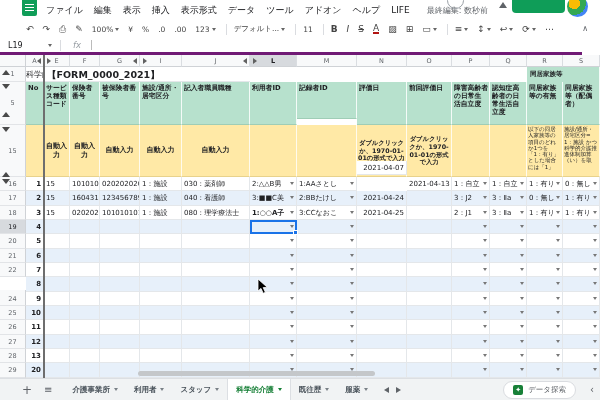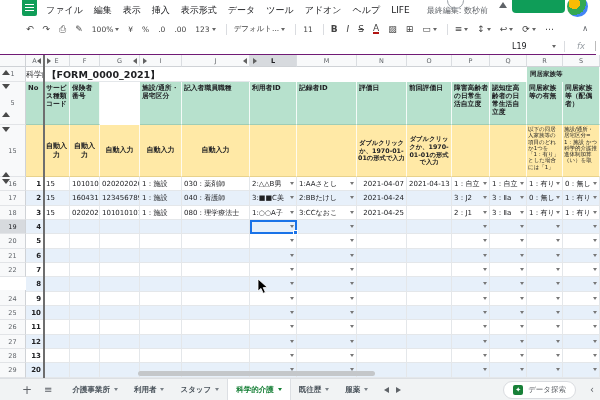--- a/index.html
+++ b/index.html
@@ -22,22 +22,22 @@
   .toolbar{position:absolute;top:20px;left:0;right:0;height:18px;background:#fff;display:flex;align-items:center;
     padding-left:26px;box-sizing:border-box;}
   .tbi{font-size:9px;color:#444;margin-right:9px;white-space:nowrap;display:flex;align-items:center;gap:2px;}
   .tbi.sm{font-size:7.5px;}
   .sep{width:1px;height:11px;background:#dadce0;margin:0 7px 0 1px;}
   .ddt{width:0;height:0;border-left:2.5px solid transparent;border-right:2.5px solid transparent;border-top:3px solid #666;display:inline-block;}
   .bold{font-weight:bold}.ital{font-style:italic}.strk{text-decoration:line-through}
   .tcolor{border-bottom:2px solid #b31412;line-height:8px;}
   .collapse{position:absolute;right:12px;top:4px;font-size:8px;color:#5f6368;}
   
-  .fbar{position:absolute;top:38px;left:0;right:4px;height:17px;background:#fff;border-bottom:1px solid #701a75;
-    display:flex;align-items:center;box-sizing:border-box;justify-content:flex-end;}
+  .fbar{position:absolute;top:38px;left:0;right:18px;height:17px;background:#fff;border-bottom:3px solid #701a75;
+    display:flex;align-items:center;box-sizing:border-box;}
   .namebox{width:40px;padding-left:8px;font-size:8px;color:#202124;}
   .fx{font-size:8.5px;color:#9aa0a6;font-style:italic;margin-left:12px;}
   .fsep{width:1px;height:11px;background:#dadce0;margin-left:8px;}
   .cursorbar{width:1px;height:10px;background:#bbb;margin-left:10px;}
   
   #sheet{position:absolute;top:55px;left:0;width:600px;height:323px;background:#fff;overflow:hidden;}
   #sheet div{position:absolute;box-sizing:border-box;}
   .strip{left:0;top:0;width:600px;height:12px;background:#f8f9fa;border-bottom:1px solid #cfd2d6;}
   .letter{top:0;height:12px;font-size:6.5px;color:#5f6368;text-align:center;line-height:12px;
     background:#f8f9fa;border-right:1px solid #dadde1;border-bottom:1px solid #cfd2d6;}
@@ -209,24 +209,25 @@
     <div class="hmk l" style="left: 243px;"></div>
     <div class="hmk r" style="left: 253px;"></div>
     <div class="gut" style="top: 12px; height: 15px; line-height: 15px;">1</div>
     <div class="t-a1" style="left: 26px; top: 12px; width: 18px; height: 15px;">科学的介護</div>
     <div class="t-e1" style="left: 44px; top: 12px; width: 206px; height: 15px;">【FORM_0000_2021】</div>
     <div class="t-r1" style="left: 527px; top: 12px; width: 73px; height: 15px;">同居家族等</div>
     <div class="gut" style="top: 27px; height: 43px; line-height: 43px;">5</div>
     <div class="cell gr" style="left: 26px; top: 27px; width: 18px; height: 43px; background: rgb(183, 225, 205);">No</div>
     <div class="cell gr" style="left: 44px; top: 27px; width: 26px; height: 43px; background: rgb(183, 225, 205);">サービス種類コード</div>
     <div class="cell gr" style="left: 70px; top: 27px; width: 30px; height: 43px; background: rgb(183, 225, 205);">保険者番号</div>
+    <div class="cell gr" style="left: 100px; top: 27px; width: 40px; height: 43px; background: rgb(183, 225, 205);">被保険者番号</div>
     <div class="cell gr" style="left: 140px; top: 27px; width: 42px; height: 43px; background: rgb(183, 225, 205);">施設/通所・居宅区分</div>
     <div class="cell gr" style="left: 182px; top: 27px; width: 68px; height: 43px; background: rgb(183, 225, 205);">記入者職員職種</div>
     <div class="cell gr" style="left: 250px; top: 27px; width: 47px; height: 43px; background: rgb(183, 225, 205);">利用者ID</div>
-    <div class="cell gr" style="left: 297px; top: 27px; width: 60px; height: 43px; background: rgb(183, 225, 205);">記録者ID</div>
+    <div class="cell gr" style="left: 297px; top: 27px; width: 60px; height: 37px; background: rgb(183, 225, 205);">記録者ID</div>
     <div class="cell gr" style="left: 357px; top: 27px; width: 50px; height: 43px; background: rgb(183, 225, 205);">評価日</div>
     <div class="cell gr" style="left: 407px; top: 27px; width: 45px; height: 43px; background: rgb(183, 225, 205);">前回評価日</div>
     <div class="cell gr" style="left: 452px; top: 27px; width: 38px; height: 43px; background: rgb(183, 225, 205);">障害高齢者の日常生活自立度</div>
     <div class="cell gr" style="left: 490px; top: 27px; width: 37px; height: 43px; background: rgb(183, 225, 205);">認知症高齢者の日常生活自立度</div>
     <div class="cell gr" style="left: 527px; top: 27px; width: 36px; height: 43px; background: rgb(183, 225, 205);">同居家族等の有無</div>
     <div class="cell gr" style="left: 563px; top: 27px; width: 37px; height: 43px; background: rgb(183, 225, 205);">同居家族等（配偶者）</div>
     <div class="gut" style="top: 70px; height: 52px; line-height: 52px;">15</div>
     <div class="cell yl" style="left: 26px; top: 70px; width: 18px; height: 52px; background: rgb(255, 233, 166);"></div>
     <div class="cell yl auto" style="left: 44px; top: 70px; width: 26px; height: 52px; background: rgb(255, 233, 166);">自動入力</div>
     <div class="cell yl auto" style="left: 70px; top: 70px; width: 30px; height: 52px; background: rgb(255, 233, 166);">自動入力</div>
@@ -243,21 +244,21 @@
     <div class="cell yl tiny" style="left: 563px; top: 70px; width: 37px; height: 52px; background: rgb(255, 233, 166);">施設/通所・居宅区分=1：施設 かつ 科学的介護推進体制加算（い）を取</div>
     <div class="gut" style="top: 122px; height: 14.326px; line-height: 14.326px;">16</div>
     <div class="cell num" style="left: 26px; top: 122px; width: 18px; height: 14.326px; line-height: 14.326px; padding-right: 2px;">1</div>
     <div class="cell" style="left: 44px; top: 122px; width: 26px; height: 14.326px; line-height: 14.326px; padding-right: 2px;">15</div>
     <div class="cell" style="left: 70px; top: 122px; width: 30px; height: 14.326px; line-height: 14.326px; padding-right: 2px;">101010</div>
     <div class="cell" style="left: 100px; top: 122px; width: 40px; height: 14.326px; line-height: 14.326px; padding-right: 2px;">0202020202</div>
     <div class="cell" style="left: 140px; top: 122px; width: 42px; height: 14.326px; line-height: 14.326px; padding-right: 2px;">1：施設</div>
     <div class="cell" style="left: 182px; top: 122px; width: 68px; height: 14.326px; line-height: 14.326px; padding-right: 2px;">030：薬剤師</div>
     <div class="cell" style="left: 250px; top: 122px; width: 47px; height: 14.326px; line-height: 14.326px; padding-right: 9px;">2:△△B男<div class="dd"></div></div>
     <div class="cell" style="left: 297px; top: 122px; width: 60px; height: 14.326px; line-height: 14.326px; padding-right: 9px;">1:AAさとし<div class="dd"></div></div>
-    <div class="cell date" style="left: 357px; top: 122px; width: 50px; height: 14.326px; line-height: 14.326px; padding-right: 2px;">2021-04-07</div>
+    <div class="cell date" style="left: 357px; top: 106px; width: 50px; height: 14.326px; line-height: 14.326px; padding-right: 2px;">2021-04-07</div>
     <div class="cell date" style="left: 407px; top: 122px; width: 45px; height: 14.326px; line-height: 14.326px; padding-right: 2px;">2021-04-13</div>
     <div class="cell" style="left: 452px; top: 122px; width: 38px; height: 14.326px; line-height: 14.326px; padding-right: 9px;">1：自立<div class="dd"></div></div>
     <div class="cell" style="left: 490px; top: 122px; width: 37px; height: 14.326px; line-height: 14.326px; padding-right: 9px;">1：自立<div class="dd"></div></div>
     <div class="cell" style="left: 527px; top: 122px; width: 36px; height: 14.326px; line-height: 14.326px; padding-right: 9px;">1：有り<div class="dd"></div></div>
     <div class="cell" style="left: 563px; top: 122px; width: 37px; height: 14.326px; line-height: 14.326px; padding-right: 9px;">0：無し<div class="dd"></div></div>
     <div class="gut" style="top: 136.326px; height: 14.326px; line-height: 14.326px;">17</div>
     <div class="cell band num" style="left: 26px; top: 136.326px; width: 18px; height: 14.326px; line-height: 14.326px; padding-right: 2px;">2</div>
     <div class="cell band" style="left: 44px; top: 136.326px; width: 26px; height: 14.326px; line-height: 14.326px; padding-right: 2px;">15</div>
     <div class="cell band" style="left: 70px; top: 136.326px; width: 30px; height: 14.326px; line-height: 14.326px; padding-right: 2px;">160431</div>
     <div class="cell band" style="left: 100px; top: 136.326px; width: 40px; height: 14.326px; line-height: 14.326px; padding-right: 2px;">1234567890</div>
@@ -271,21 +272,21 @@
     <div class="cell band" style="left: 490px; top: 136.326px; width: 37px; height: 14.326px; line-height: 14.326px; padding-right: 9px;">3：Ⅱa<div class="dd"></div></div>
     <div class="cell band" style="left: 527px; top: 136.326px; width: 36px; height: 14.326px; line-height: 14.326px; padding-right: 9px;">0：無し<div class="dd"></div></div>
     <div class="cell band" style="left: 563px; top: 136.326px; width: 37px; height: 14.326px; line-height: 14.326px; padding-right: 9px;">1：有り<div class="dd"></div></div>
     <div class="gut" style="top: 150.652px; height: 14.326px; line-height: 14.326px;">18</div>
     <div class="cell num" style="left: 26px; top: 150.652px; width: 18px; height: 14.326px; line-height: 14.326px; padding-right: 2px;">3</div>
     <div class="cell" style="left: 44px; top: 150.652px; width: 26px; height: 14.326px; line-height: 14.326px; padding-right: 2px;">15</div>
     <div class="cell" style="left: 70px; top: 150.652px; width: 30px; height: 14.326px; line-height: 14.326px; padding-right: 2px;">020202</div>
     <div class="cell" style="left: 100px; top: 150.652px; width: 40px; height: 14.326px; line-height: 14.326px; padding-right: 2px;">1010101010</div>
     <div class="cell" style="left: 140px; top: 150.652px; width: 42px; height: 14.326px; line-height: 14.326px; padding-right: 2px;">1：施設</div>
     <div class="cell" style="left: 182px; top: 150.652px; width: 68px; height: 14.326px; line-height: 14.326px; padding-right: 2px;">080：理学療法士</div>
-    <div class="cell" style="left: 250px; top: 150.652px; width: 47px; height: 14.326px; line-height: 14.326px; ">1:○○A子<div class="dd"></div></div>
+    <div class="cell" style="left: 250px; top: 150.652px; width: 47px; height: 14.326px; line-height: 14.326px;  font-weight: bold;">1:○○A子<div class="dd"></div></div>
     <div class="cell" style="left: 297px; top: 150.652px; width: 60px; height: 14.326px; line-height: 14.326px; padding-right: 9px;">3:CCなおこ<div class="dd"></div></div>
     <div class="cell date" style="left: 357px; top: 150.652px; width: 50px; height: 14.326px; line-height: 14.326px; padding-right: 2px;">2021-04-25</div>
     <div class="cell date" style="left: 407px; top: 150.652px; width: 45px; height: 14.326px; line-height: 14.326px; padding-right: 2px;"></div>
     <div class="cell" style="left: 452px; top: 150.652px; width: 38px; height: 14.326px; line-height: 14.326px; padding-right: 9px;">2：J1<div class="dd"></div></div>
     <div class="cell" style="left: 490px; top: 150.652px; width: 37px; height: 14.326px; line-height: 14.326px; padding-right: 9px;">3：Ⅱa<div class="dd"></div></div>
     <div class="cell" style="left: 527px; top: 150.652px; width: 36px; height: 14.326px; line-height: 14.326px; padding-right: 9px;">1：有り<div class="dd"></div></div>
     <div class="cell" style="left: 563px; top: 150.652px; width: 37px; height: 14.326px; line-height: 14.326px; padding-right: 9px;">1：有り<div class="dd"></div></div>
     <div class="gut hl" style="top: 164.978px; height: 14.326px; line-height: 14.326px;">19</div>
     <div class="cell band num" style="left: 26px; top: 164.978px; width: 18px; height: 14.326px; line-height: 14.326px; padding-right: 2px;">4</div>
     <div class="cell band" style="left: 44px; top: 164.978px; width: 26px; height: 14.326px; line-height: 14.326px; padding-right: 2px;"></div>

